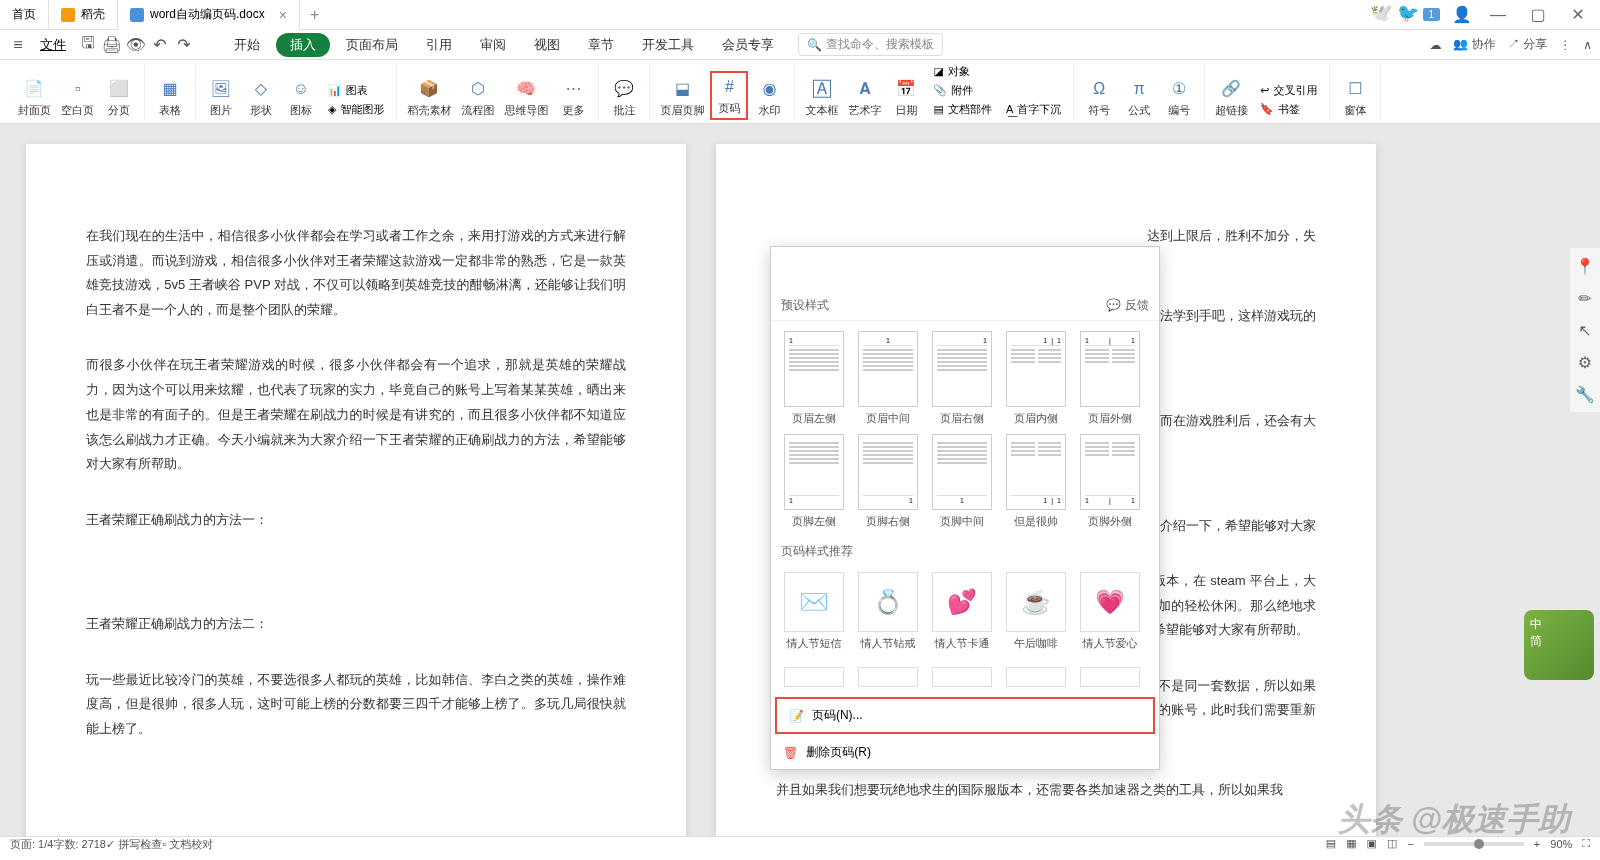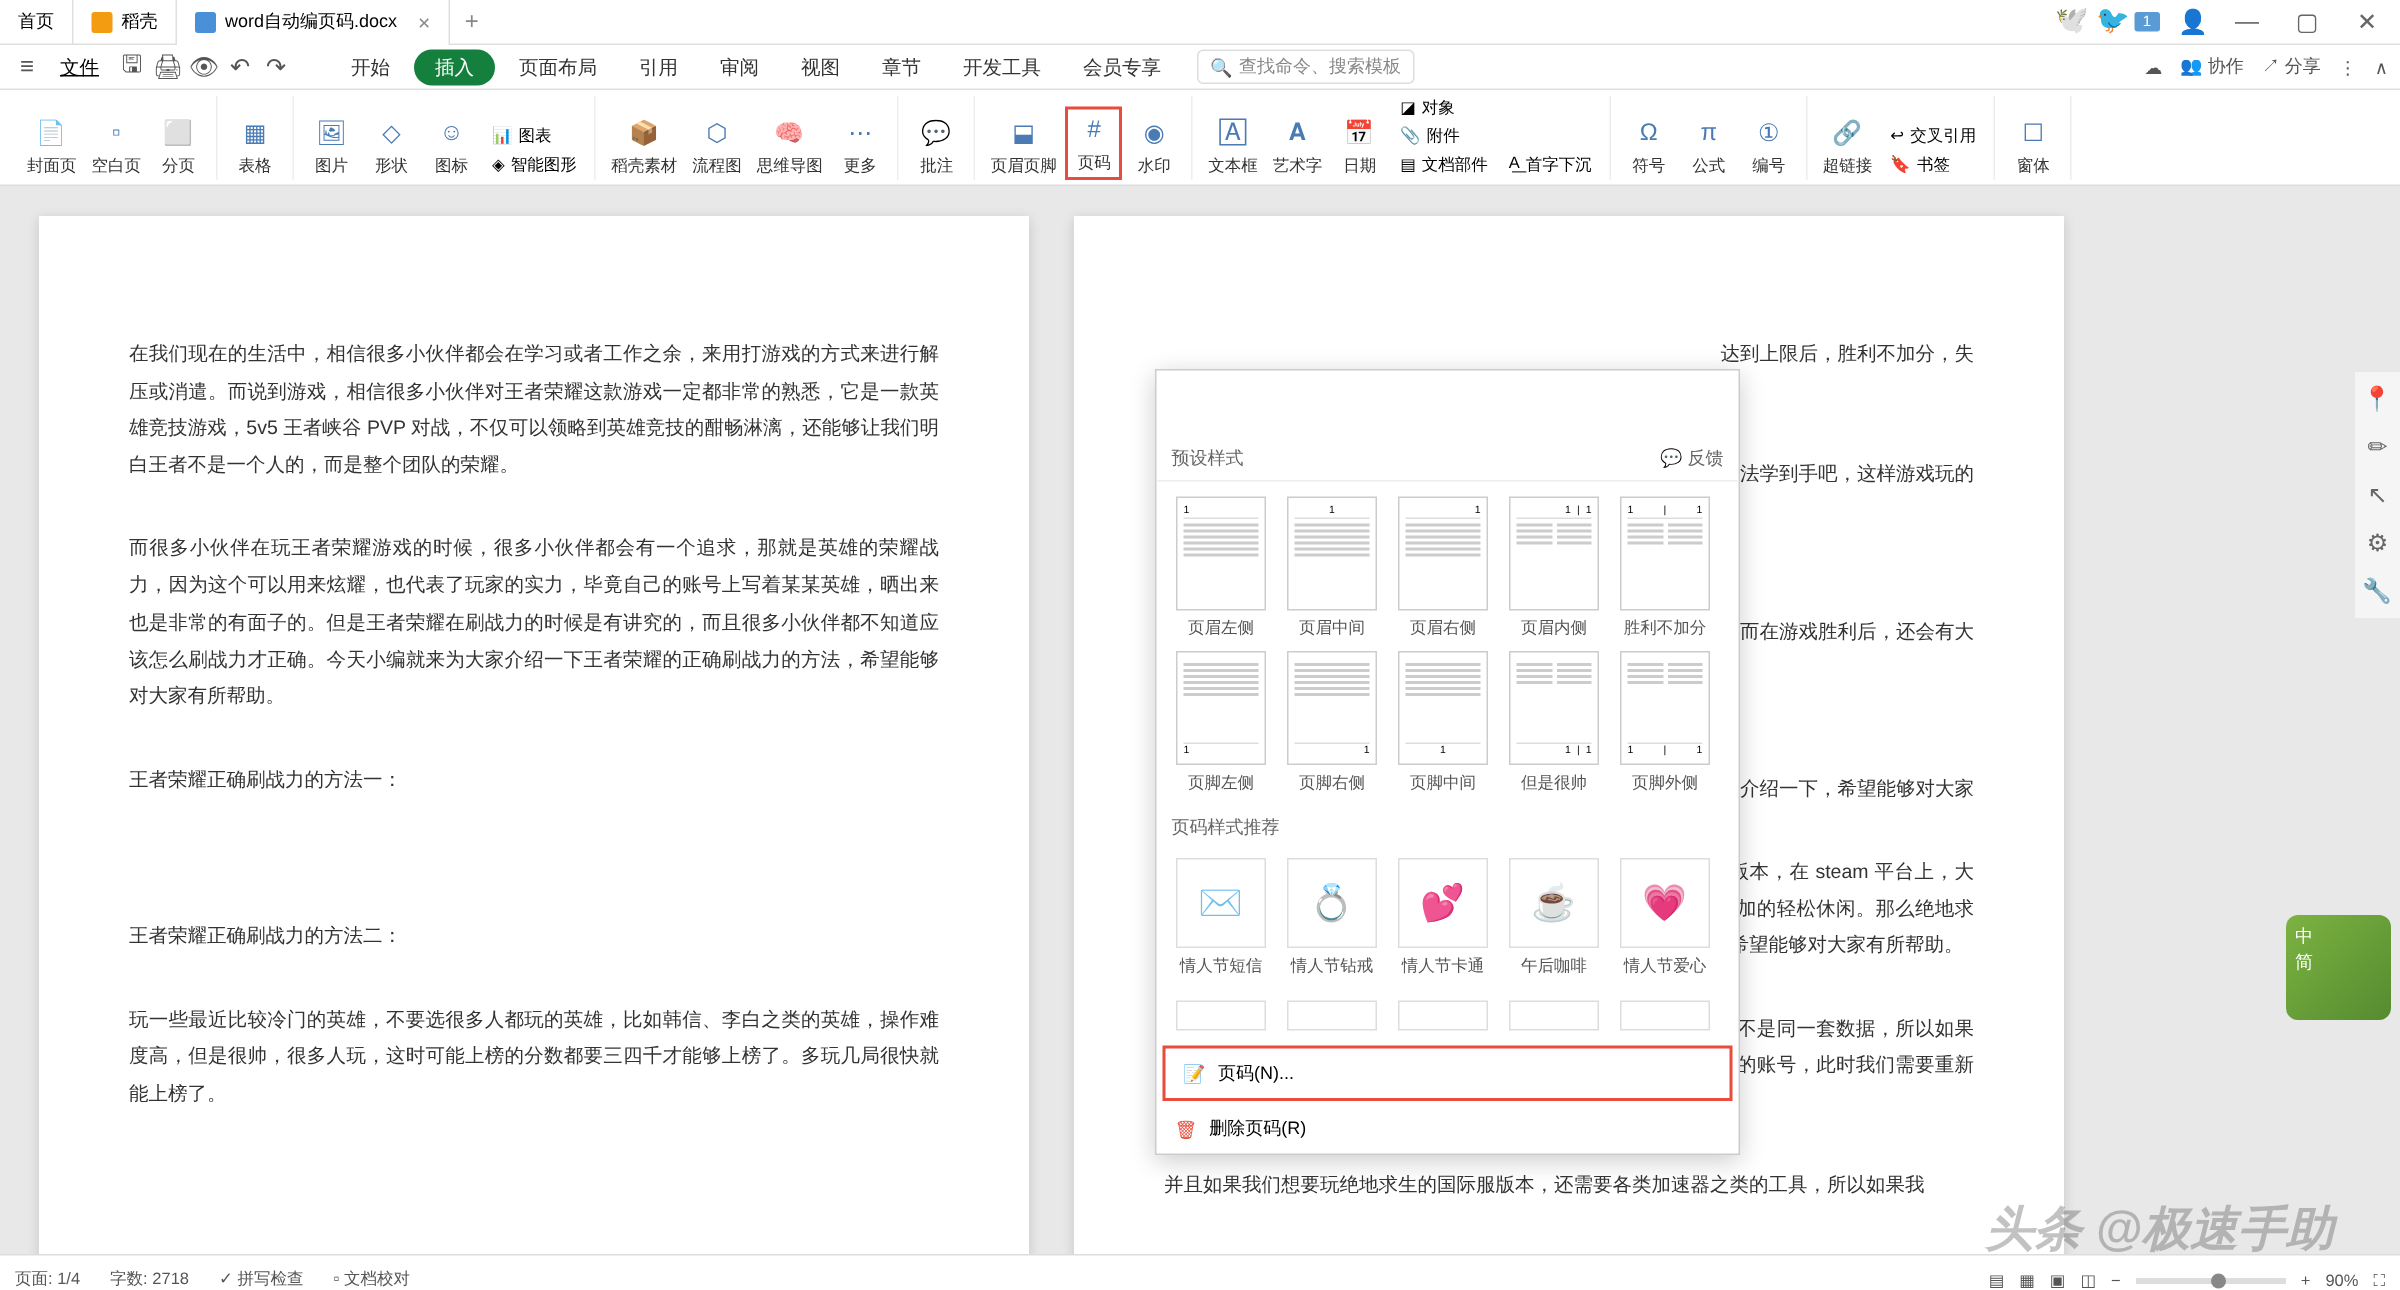--- a/index.html
+++ b/index.html
@@ -45,25 +45,25 @@
 .dd-thumb.two-col .dd-col { flex: 1; display: flex; flex-direction: column; gap: 2px; }
 .dd-label { font-size: 11px; color: #555; }
 .dd-section-title { font-size: 12px; color: #666; padding: 4px 10px; }
 .dd-style-grid { display: flex; gap: 8px; padding: 8px 10px; flex-wrap: wrap; }
 .dd-style-item { width: 66px; display: flex; flex-direction: column; align-items: center; gap: 4px; }
 .dd-style-thumb { width: 60px; height: 60px; border: 1px solid #ddd; display: flex; align-items: center; justify-content: center; font-size: 24px; }
 .dd-cmd { padding: 8px 12px; font-size: 12px; cursor: pointer; display: flex; align-items: center; gap: 8px; }
 .dd-cmd.boxed { border: 2px solid #e74c3c; margin: 2px 4px; }
 .right-toolbar { position: absolute; right: 0; top: 124px; width: 30px; background: #f5f5f5; display: flex; flex-direction: column; gap: 12px; padding: 8px 4px; align-items: center; }
 .rt-icon { width: 20px; height: 20px; display: flex; align-items: center; justify-content: center; color: #666; cursor: pointer; }
-.statusbar { height: 24px; background: #fff; border-top: 1px solid #ddd; display: flex; align-items: flex-end; padding: 0 10px; font-size: 11px; color: #555; gap: 20px; position: absolute; bottom: 0; width: 100%; }
+.statusbar { height: 24px; background: #fff; border-top: 1px solid #ddd; display: flex; align-items: flex-start; padding: 0 10px; font-size: 11px; color: #555; gap: 0; position: absolute; bottom: 0; width: 100%; }
 .status-right { margin-left: auto; display: flex; gap: 10px; align-items: center; }
 .zoom-slider { width: 100px; height: 4px; background: #ddd; position: relative; }
 .zoom-thumb { position: absolute; left: 50%; top: -3px; width: 10px; height: 10px; background: #888; border-radius: 50%; }
-.watermark { position: absolute; bottom: 18px; right: 44px; font-size: 32px; font-style: italic; color: rgba(80,80,80,.35); font-weight: bold; pointer-events: none; z-index: 200; }
+.watermark { position: absolute; bottom: 18px; right: 30px; font-size: 32px; font-style: italic; color: rgba(80,80,80,.35); font-weight: bold; pointer-events: none; z-index: 200; }
 .float-widget { position: absolute; right: 6px; bottom: 160px; width: 70px; height: 70px; background: linear-gradient(135deg,#7cb342,#558b2f); border-radius: 8px; color: #fff; font-size: 12px; padding: 6px; z-index: 150; }
 .bird-deco { position: absolute; top: 2px; right: 180px; font-size: 18px; color: #888; }
 </style>
 </head>
 <body>
 
 <div class="titlebar">
   <div class="tab">
       <span>首页</span>
     </div>
@@ -360,21 +360,21 @@
                 <div class="dd-line"></div>
               </div>
               <div class="dd-col">
                 <div class="dd-line"></div>
                 <div class="dd-line"></div>
                 <div class="dd-line"></div>
                 <div class="dd-line"></div>
               </div>
             </div>
           </div>
-          <span class="dd-label">胜利不加分</span>
+          <span class="dd-label">页眉外侧</span>
         </div>
       <div class="dd-item">
           <div class="dd-thumb">
             <div class="dd-thumb-lines">
               <div class="dd-line"></div>
               <div class="dd-line"></div>
               <div class="dd-line"></div>
               <div class="dd-line"></div>
               <div class="dd-line"></div>
               <div class="dd-line"></div>

